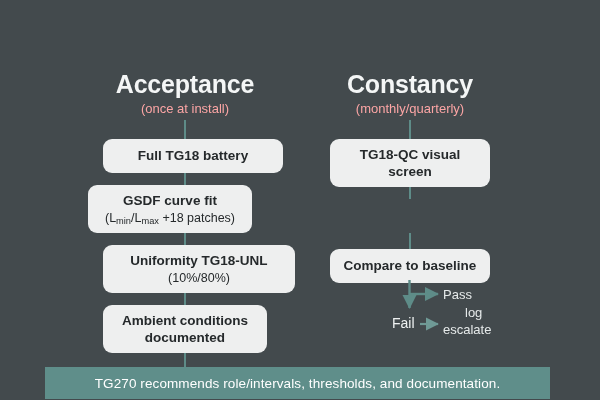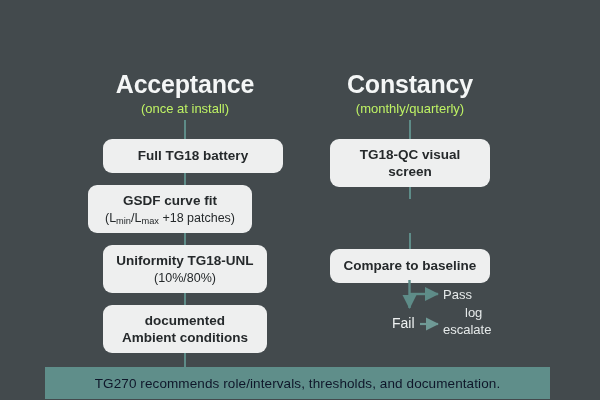--- a/index.html
+++ b/index.html
@@ -31,21 +31,21 @@
     color: #f4f6f6;
     font-size: 25px;
     font-weight: 700;
     letter-spacing: -0.2px;
     line-height: 1;
     white-space: nowrap;
   }
   .col-sub {
     position: absolute;
     text-align: center;
-    color: #bef264;
+    color: #fca5a5;
     font-size: 13px;
     font-weight: 400;
     line-height: 1;
     white-space: nowrap;
   }
 
   #title-acceptance { left: 103px; top: 30px; width: 164px; }
   #sub-acceptance   { left: 103px; top: 60px; width: 164px; }
   #title-constancy  { left: 330px; top: 30px; width: 160px; }
   #sub-constancy    { left: 330px; top: 60px; width: 160px; }
@@ -75,21 +75,21 @@
     font-size: 0.74em;
     font-weight: inherit;
     vertical-align: baseline;
     position: relative;
     bottom: -0.22em;
   }
 
   
   #node-full-battery   { left: 103px; top: 97px;  width: 180px; height: 34px; }
   #node-gsdf           { left: 88px; top: 143px; width: 164px; height: 48px; text-align: right; }
-  #node-uniformity     { left: 103px; top: 203px; width: 164px; height: 48px; }
+  #node-uniformity     { left: 103px; top: 203px; width: 192px; height: 48px; }
   #node-ambient        { left: 103px; top: 263px; width: 164px; height: 48px; }
 
   
   #node-tg18qc         { left: 330px; top: 97px;  width: 160px; height: 48px; }
   #node-spot           { left: 330px; top: 157px; width: 160px; height: 34px; }
   #node-compare        { left: 330px; top: 207px; width: 160px; height: 34px; }
 
   
   .vline {
     position: absolute;
@@ -137,21 +137,21 @@
   #banner {
     position: absolute;
     left: 45px;
     top: 325px;
     width: 505px;
     height: 32px;
     background: #5f8e8a;
     display: flex;
     align-items: center;
     justify-content: center;
-    color: #0f172a;
+    color: #ffffff;
     font-size: 13.5px;
     font-weight: 400;
     letter-spacing: 0.1px;
     box-sizing: border-box;
     white-space: nowrap;
   }
 </style>
 </head>
 <body>
 
@@ -181,22 +181,22 @@
     <span>GSDF curve fit</span>
     <span class="line2"><span>(L</span><sub>min</sub><span>/L</span><sub>max</sub><span> +18 patches)</span></span>
   </div>
 
   <div class="node" id="node-uniformity">
     <span>Uniformity TG18-UNL</span>
     <span class="line2">(10%/80%)</span>
   </div>
 
   <div class="node" id="node-ambient">
+    <span>Ambient conditions</span>
     <span>documented</span>
-    <span>Ambient conditions</span>
   </div>
 
   <div class="node" id="node-tg18qc">
     <span>TG18-QC visual</span>
     <span>screen</span>
   </div>
 
 
   <div class="node" id="node-compare">
     <span>Compare to baseline</span>

